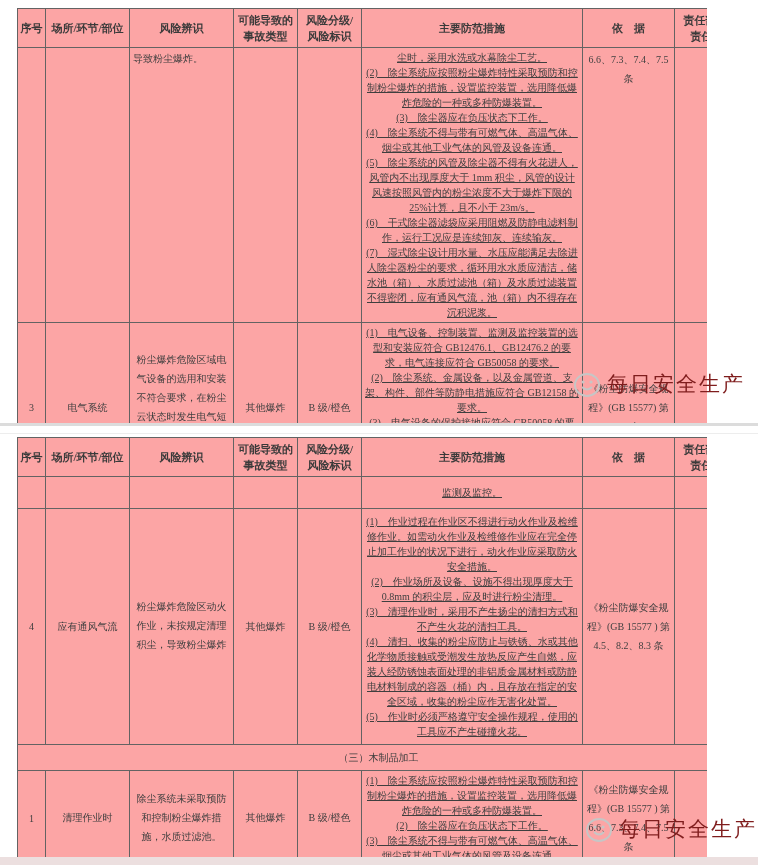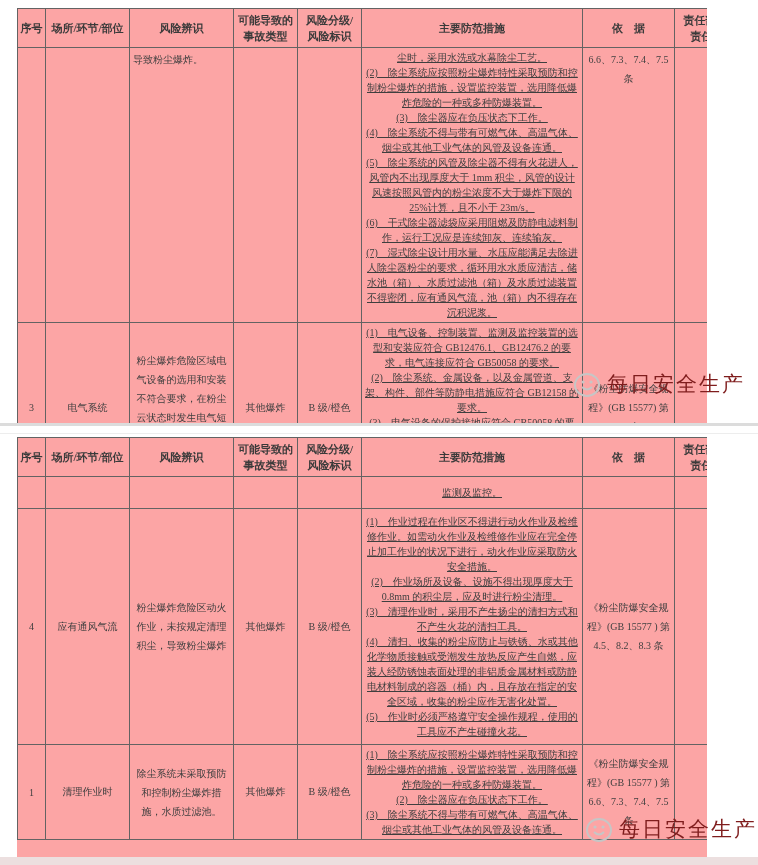--- a/index.html
+++ b/index.html
@@ -22,21 +22,21 @@
   }
   table.risk th{
     font-size:11px;font-weight:bold;line-height:16px;
     white-space:pre-line;padding:3px 2px;color:#3a3a3a;
   }
   .pre{white-space:pre-line;}
   td.measures{
     text-align:justify;vertical-align:top;
     line-height:15px;padding:2px 5px;text-decoration:underline;
   }
-  td.riskcell{text-align:justify;line-height:19px;padding:2px 6px;}
+  td.riskcell{text-align:justify;line-height:19px;padding:2px 6px;font-family:Liberation Mono, monospace;}
   td.basis{line-height:19px;text-align:left;padding:2px 4px;margin-top:6px;}
   .vtop{vertical-align:top !important;}
   .tleft{text-align:left !important;}
   td.sectionrow{text-align:left;padding:4px 8px;font-size:10.5px;}
   .divider-bar{position:absolute;left:0;width:758px;background:#dcdcdc;}
   #bar-mid{top:423px;height:3px;}
   #bar-mid2{top:433px;height:1px;background:#ededed;}
   #bar-bottom{top:857px;height:8px;background:#ecdfdf;}
   .watermark{
     position:absolute;display:flex;align-items:center;gap:5px;
@@ -156,20 +156,23 @@
       <td>其他爆炸</td>
       <td>B 级/橙色</td>
       <td class="measures pre">(1)　作业过程在作业区不得进行动火作业及检维修作业。如需动火作业及检维修作业应在完全停止加工作业的状况下进行，动火作业应采取防火安全措施。
 (2)　作业场所及设备、设施不得出现厚度大于 0.8mm 的积尘层，应及时进行粉尘清理。
 (3)　清理作业时，采用不产生扬尘的清扫方式和不产生火花的清扫工具。
 (4)　清扫、收集的粉尘应防止与铁锈、水或其他化学物质接触或受潮发生放热反应产生自燃，应装人经防锈蚀表面处理的非铝质金属材料或防静电材料制成的容器（桶）内，且存放在指定的安全区域，收集的粉尘应作无害化处置。
 (5)　作业时必须严格遵守安全操作规程，使用的工具应不产生碰撞火花。</td>
       <td class="basis pre">《粉尘防爆安全规程》(GB 15577 ) 第4.5、8.2、8.3 条</td>
       <td></td>
     </tr>
+    <tr style="height:26px">
+      <td class="sectionrow" colspan="8">（三）木制品加工</td>
+    </tr>
     <tr>
       <td>1</td>
       <td>清理作业时</td>
       <td class="riskcell">除尘系统未采取预防和控制粉尘爆炸措施，水质过滤池。</td>
       <td>其他爆炸</td>
       <td>B 级/橙色</td>
       <td class="measures pre">(1)　除尘系统应按照粉尘爆炸特性采取预防和控制粉尘爆炸的措施，设置监控装置，选用降低爆炸危险的一种或多种防爆装置。
 (2)　除尘器应在负压状态下工作。
 (3)　除尘系统不得与带有可燃气体、高温气体、烟尘或其他工业气体的风管及设备连通。</td>
       <td class="basis pre">《粉尘防爆安全规程》(GB 15577 ) 第6.6、7.3、7.4、7.5 条</td>

